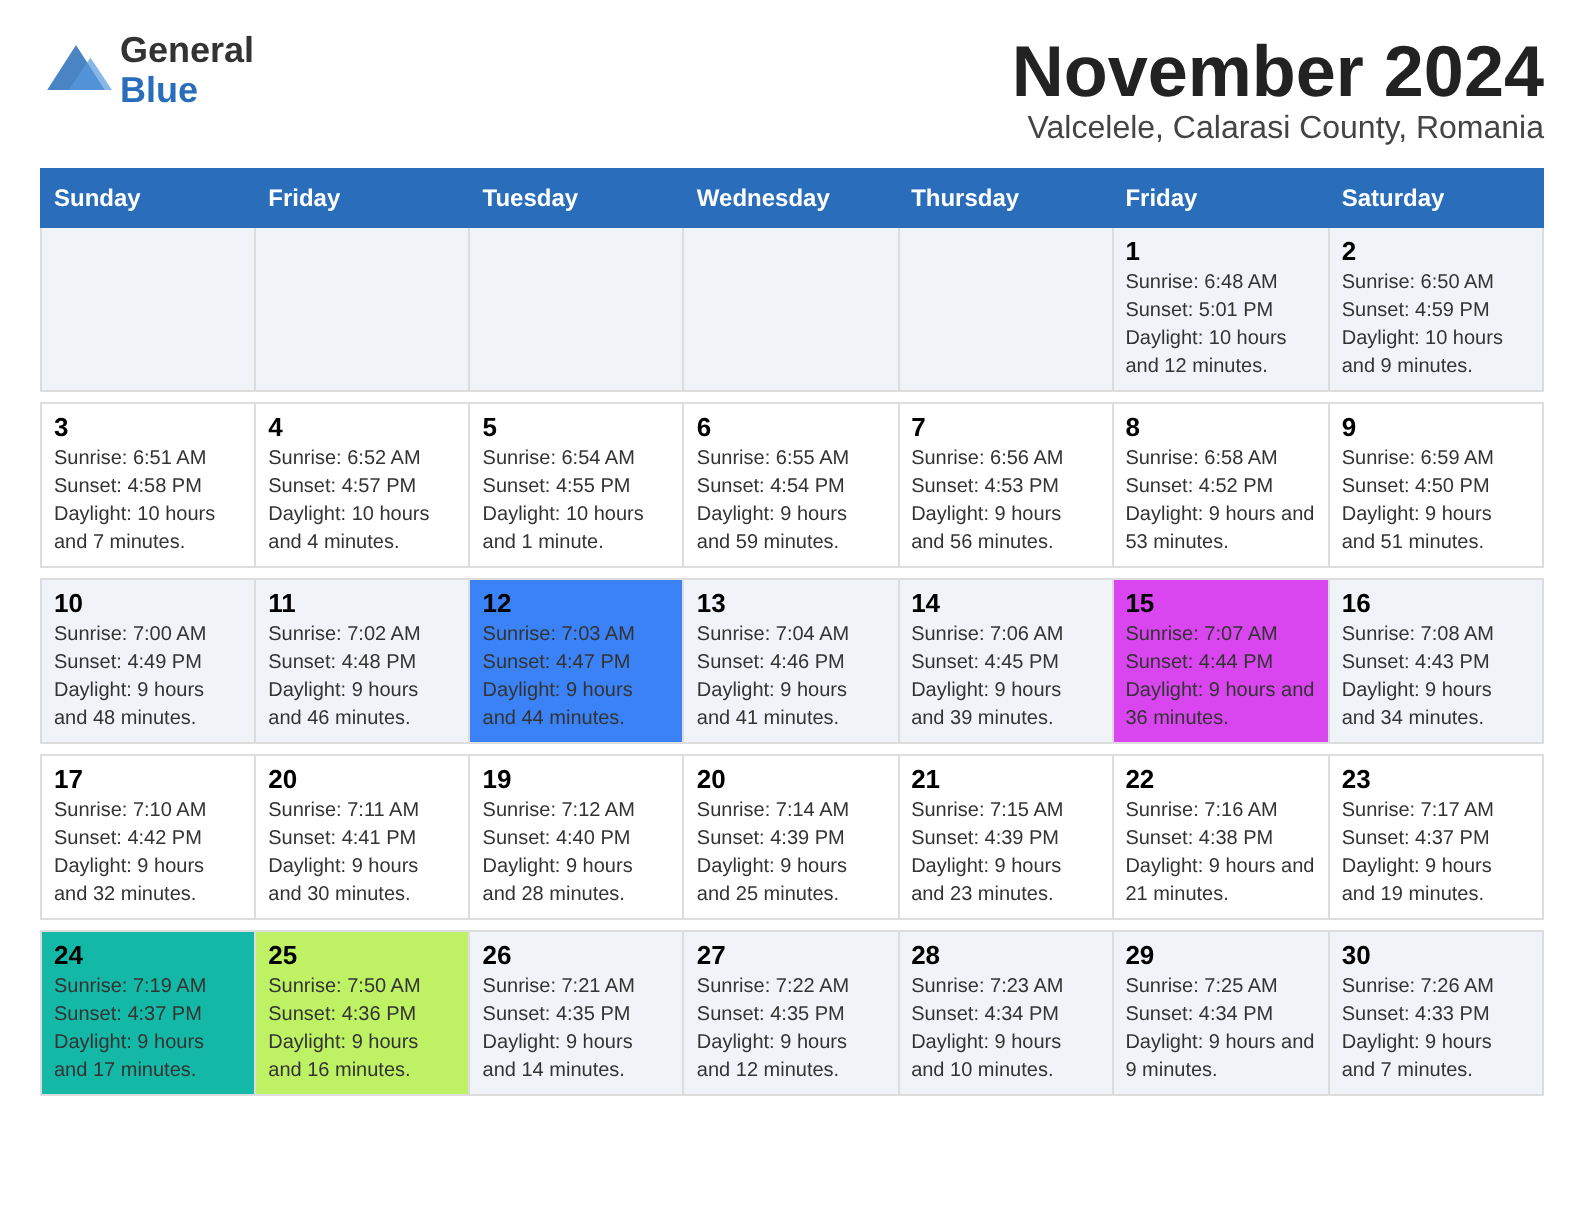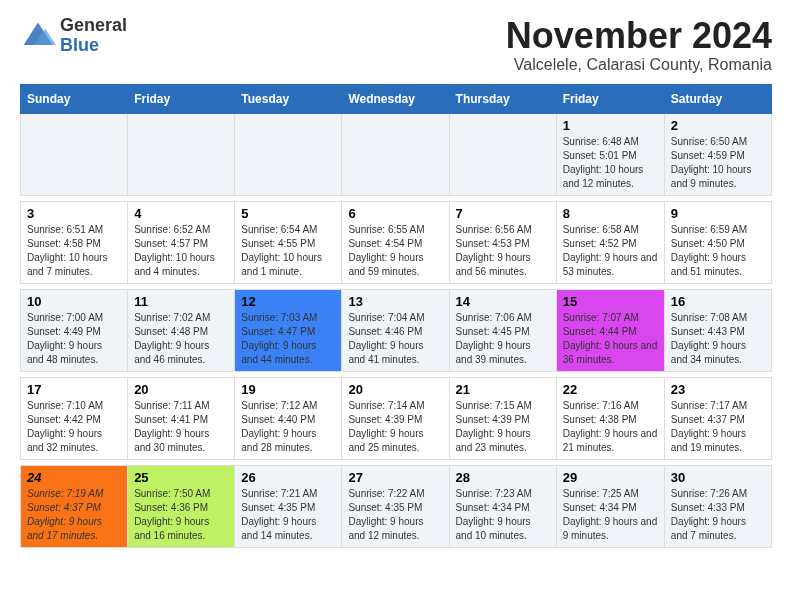--- a/index.html
+++ b/index.html
@@ -321,21 +321,21 @@
         <tr>
           <td style="height: 6px; background: rgb(255, 255, 255); border: none; padding: 0px;"></td>
           <td style="height: 6px; background: rgb(255, 255, 255); border: none; padding: 0px;"></td>
           <td style="height: 6px; background: rgb(255, 255, 255); border: none; padding: 0px;"></td>
           <td style="height: 6px; background: rgb(255, 255, 255); border: none; padding: 0px;"></td>
           <td style="height: 6px; background: rgb(255, 255, 255); border: none; padding: 0px;"></td>
           <td style="height: 6px; background: rgb(255, 255, 255); border: none; padding: 0px;"></td>
           <td style="height: 6px; background: rgb(255, 255, 255); border: none; padding: 0px;"></td>
         </tr>
         <tr style="background: rgb(240, 244, 248);">
-          <td style="background: #f97316; font-style: italic;">
+          <td style="background: #14b8a6;">
             <span class="day-num">24</span>
             <div class="day-info" style="white-space: pre-line;">Sunrise: 7:19 AM
 Sunset: 4:37 PM
 Daylight: 9 hours and 17 minutes.</div>
           </td>
           <td style="background: #bef264;">
             <span class="day-num">25</span>
             <div class="day-info" style="white-space: pre-line;">Sunrise: 7:50 AM
 Sunset: 4:36 PM
 Daylight: 9 hours and 16 minutes.</div>

